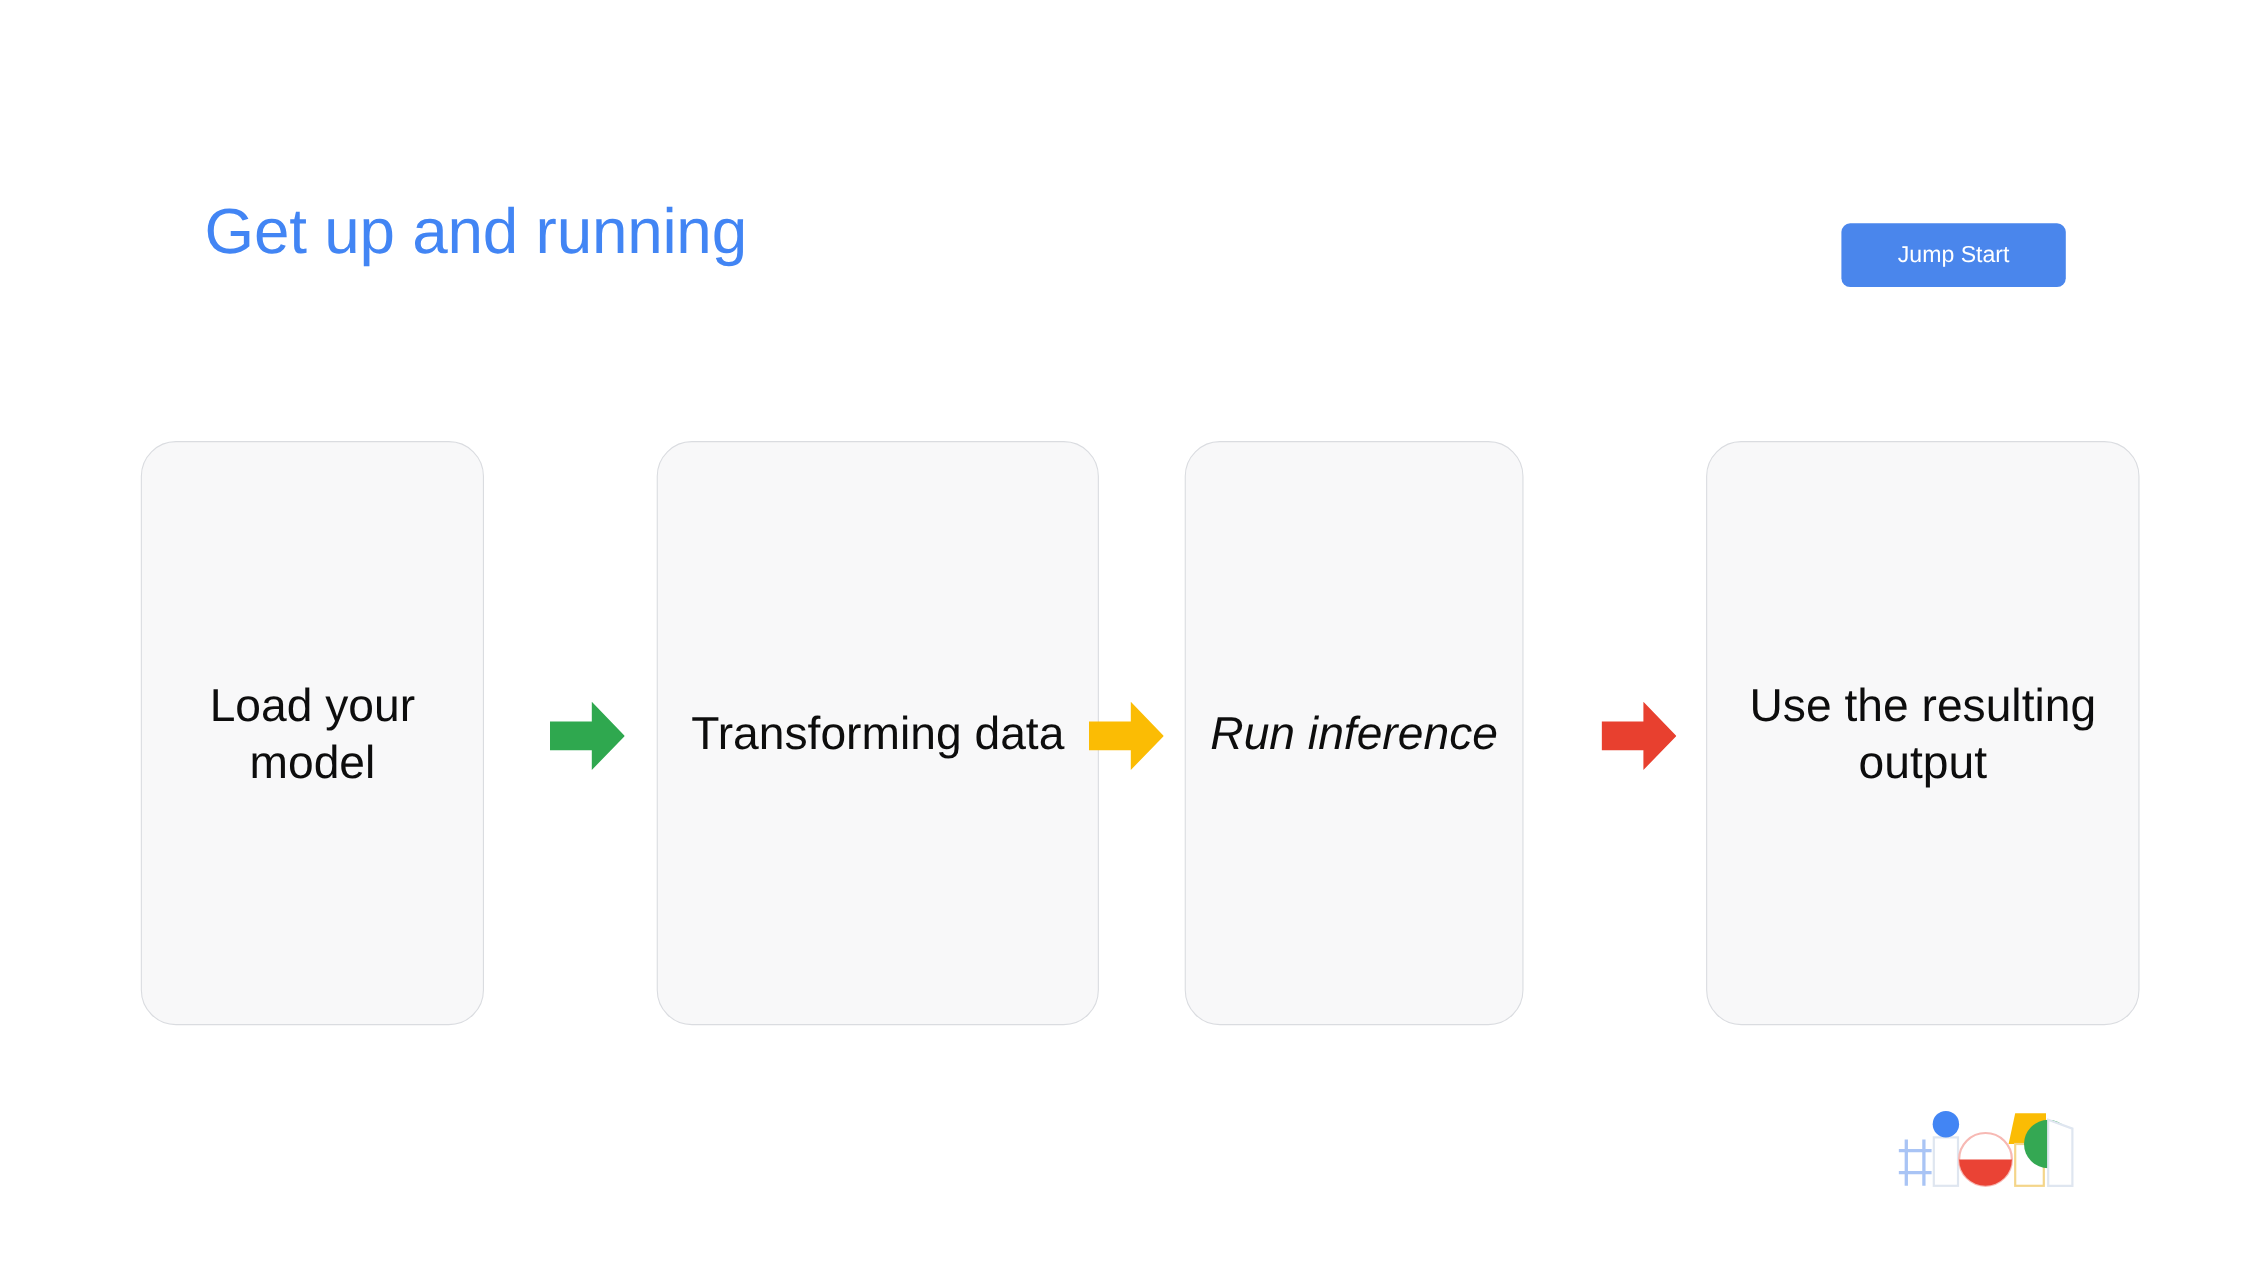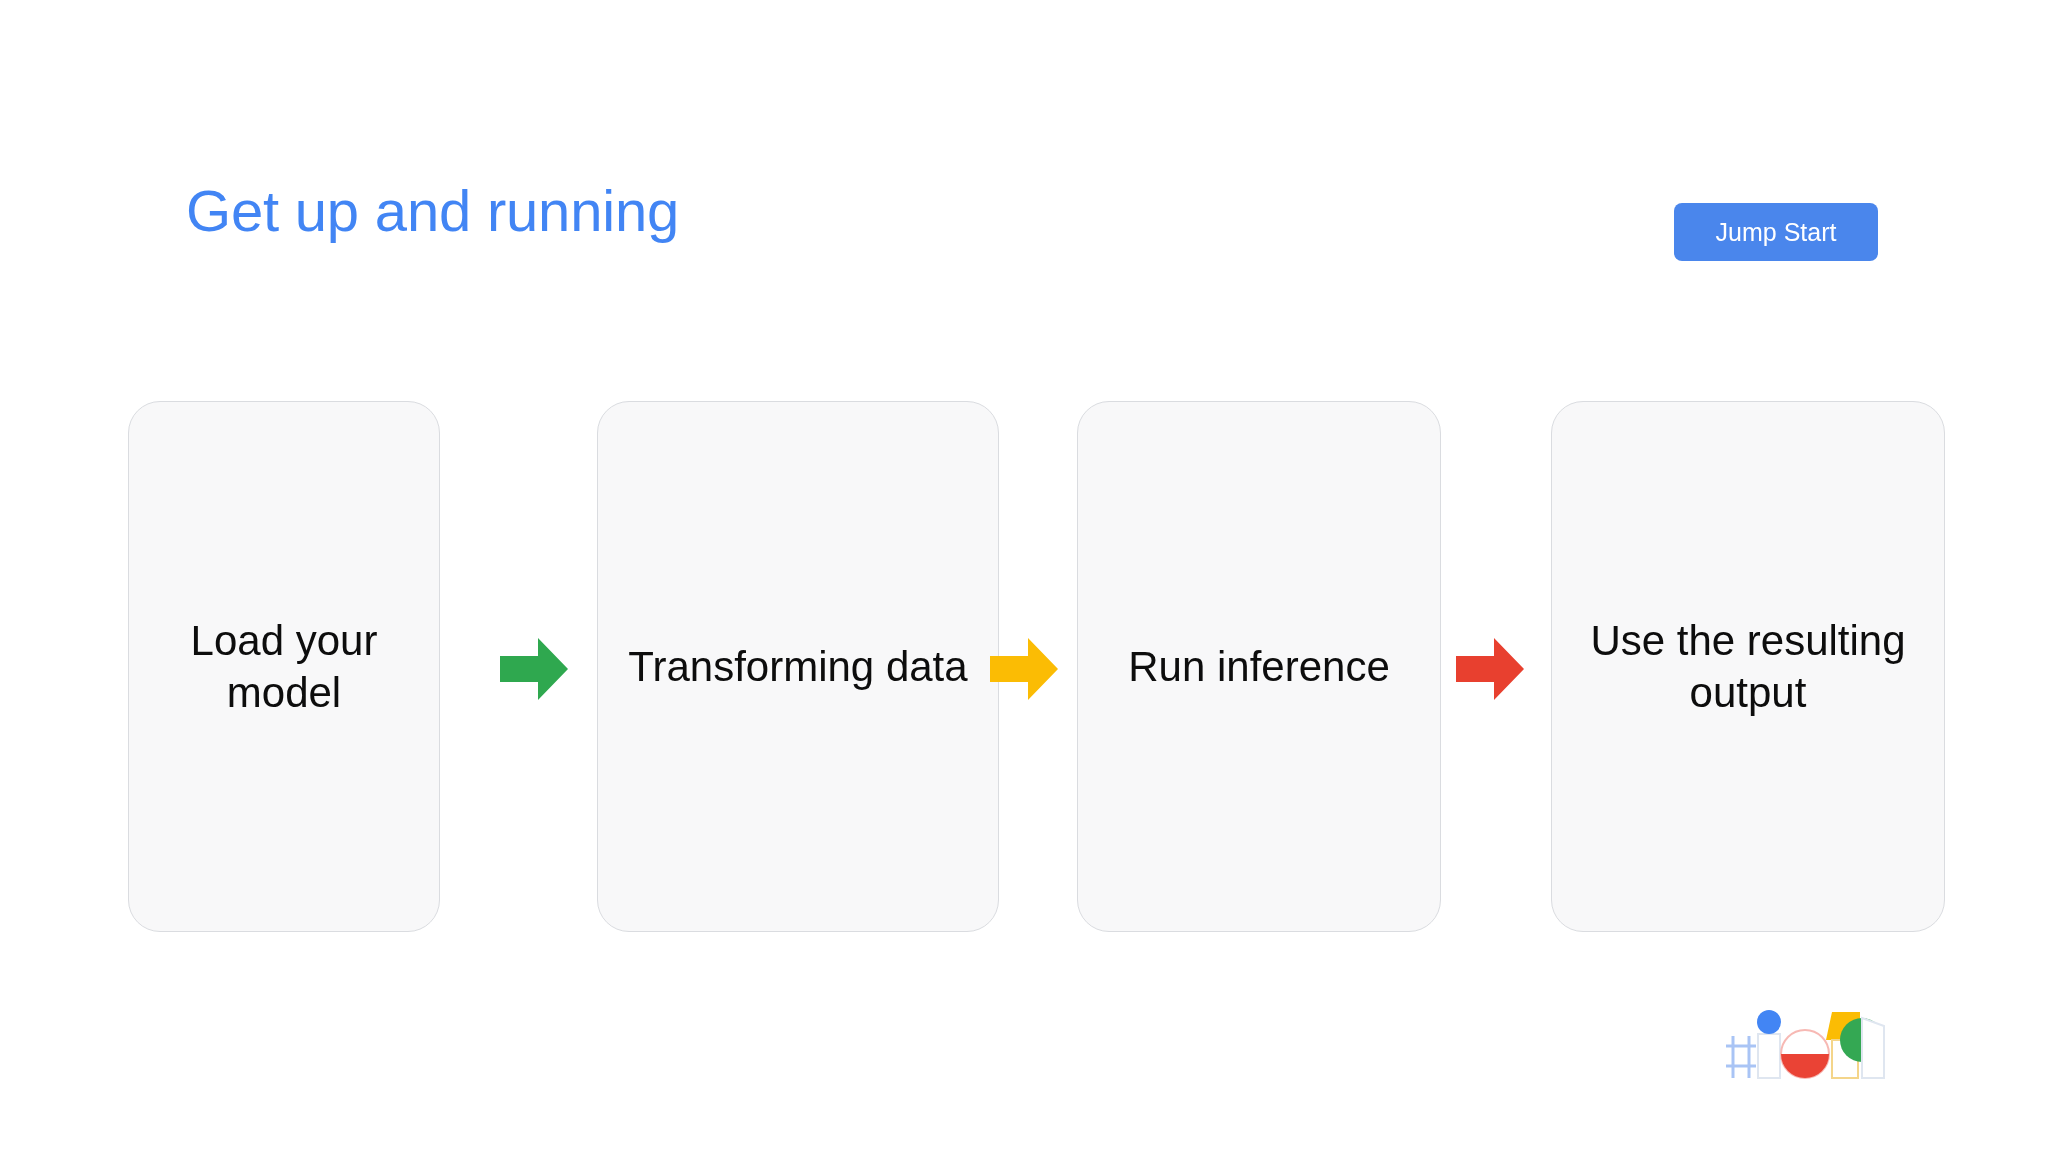--- a/index.html
+++ b/index.html
@@ -40,21 +40,21 @@
     position: absolute;
     left: 1674px;
     top: 203px;
     width: 204px;
     height: 58px;
     background: #4a86ec;
     border: none;
     border-radius: 8px;
     color: #ffffff;
     font-family: "Liberation Sans", sans-serif;
-    font-size: 25px;
+    font-size: 21px;
     line-height: 58px;
     text-align: center;
     padding: 0;
     cursor: pointer;
     box-sizing: border-box;
   }
 
   
   .flow {
     position: absolute;
@@ -72,21 +72,21 @@
     border: 1px solid #dadce0;
     border-radius: 32px;
     box-sizing: border-box;
     display: flex;
     align-items: center;
     justify-content: center;
     text-align: center;
   }
   .step-card.c1 { left: 128px;  width: 312px; }
   .step-card.c2 { left: 597px;  width: 402px; justify-content: center; }
-  .step-card.c3 { left: 1077px; width: 364px; }
+  .step-card.c3 { left: 1077px; width: 308px; font-style: italic; }
   .step-card.c4 { left: 1551px; width: 394px; }
 
   .step-label {
     font-size: 42px;
     line-height: 1.22;
     color: #0d0d0d;
     padding: 0 22px;
   }
 
   

